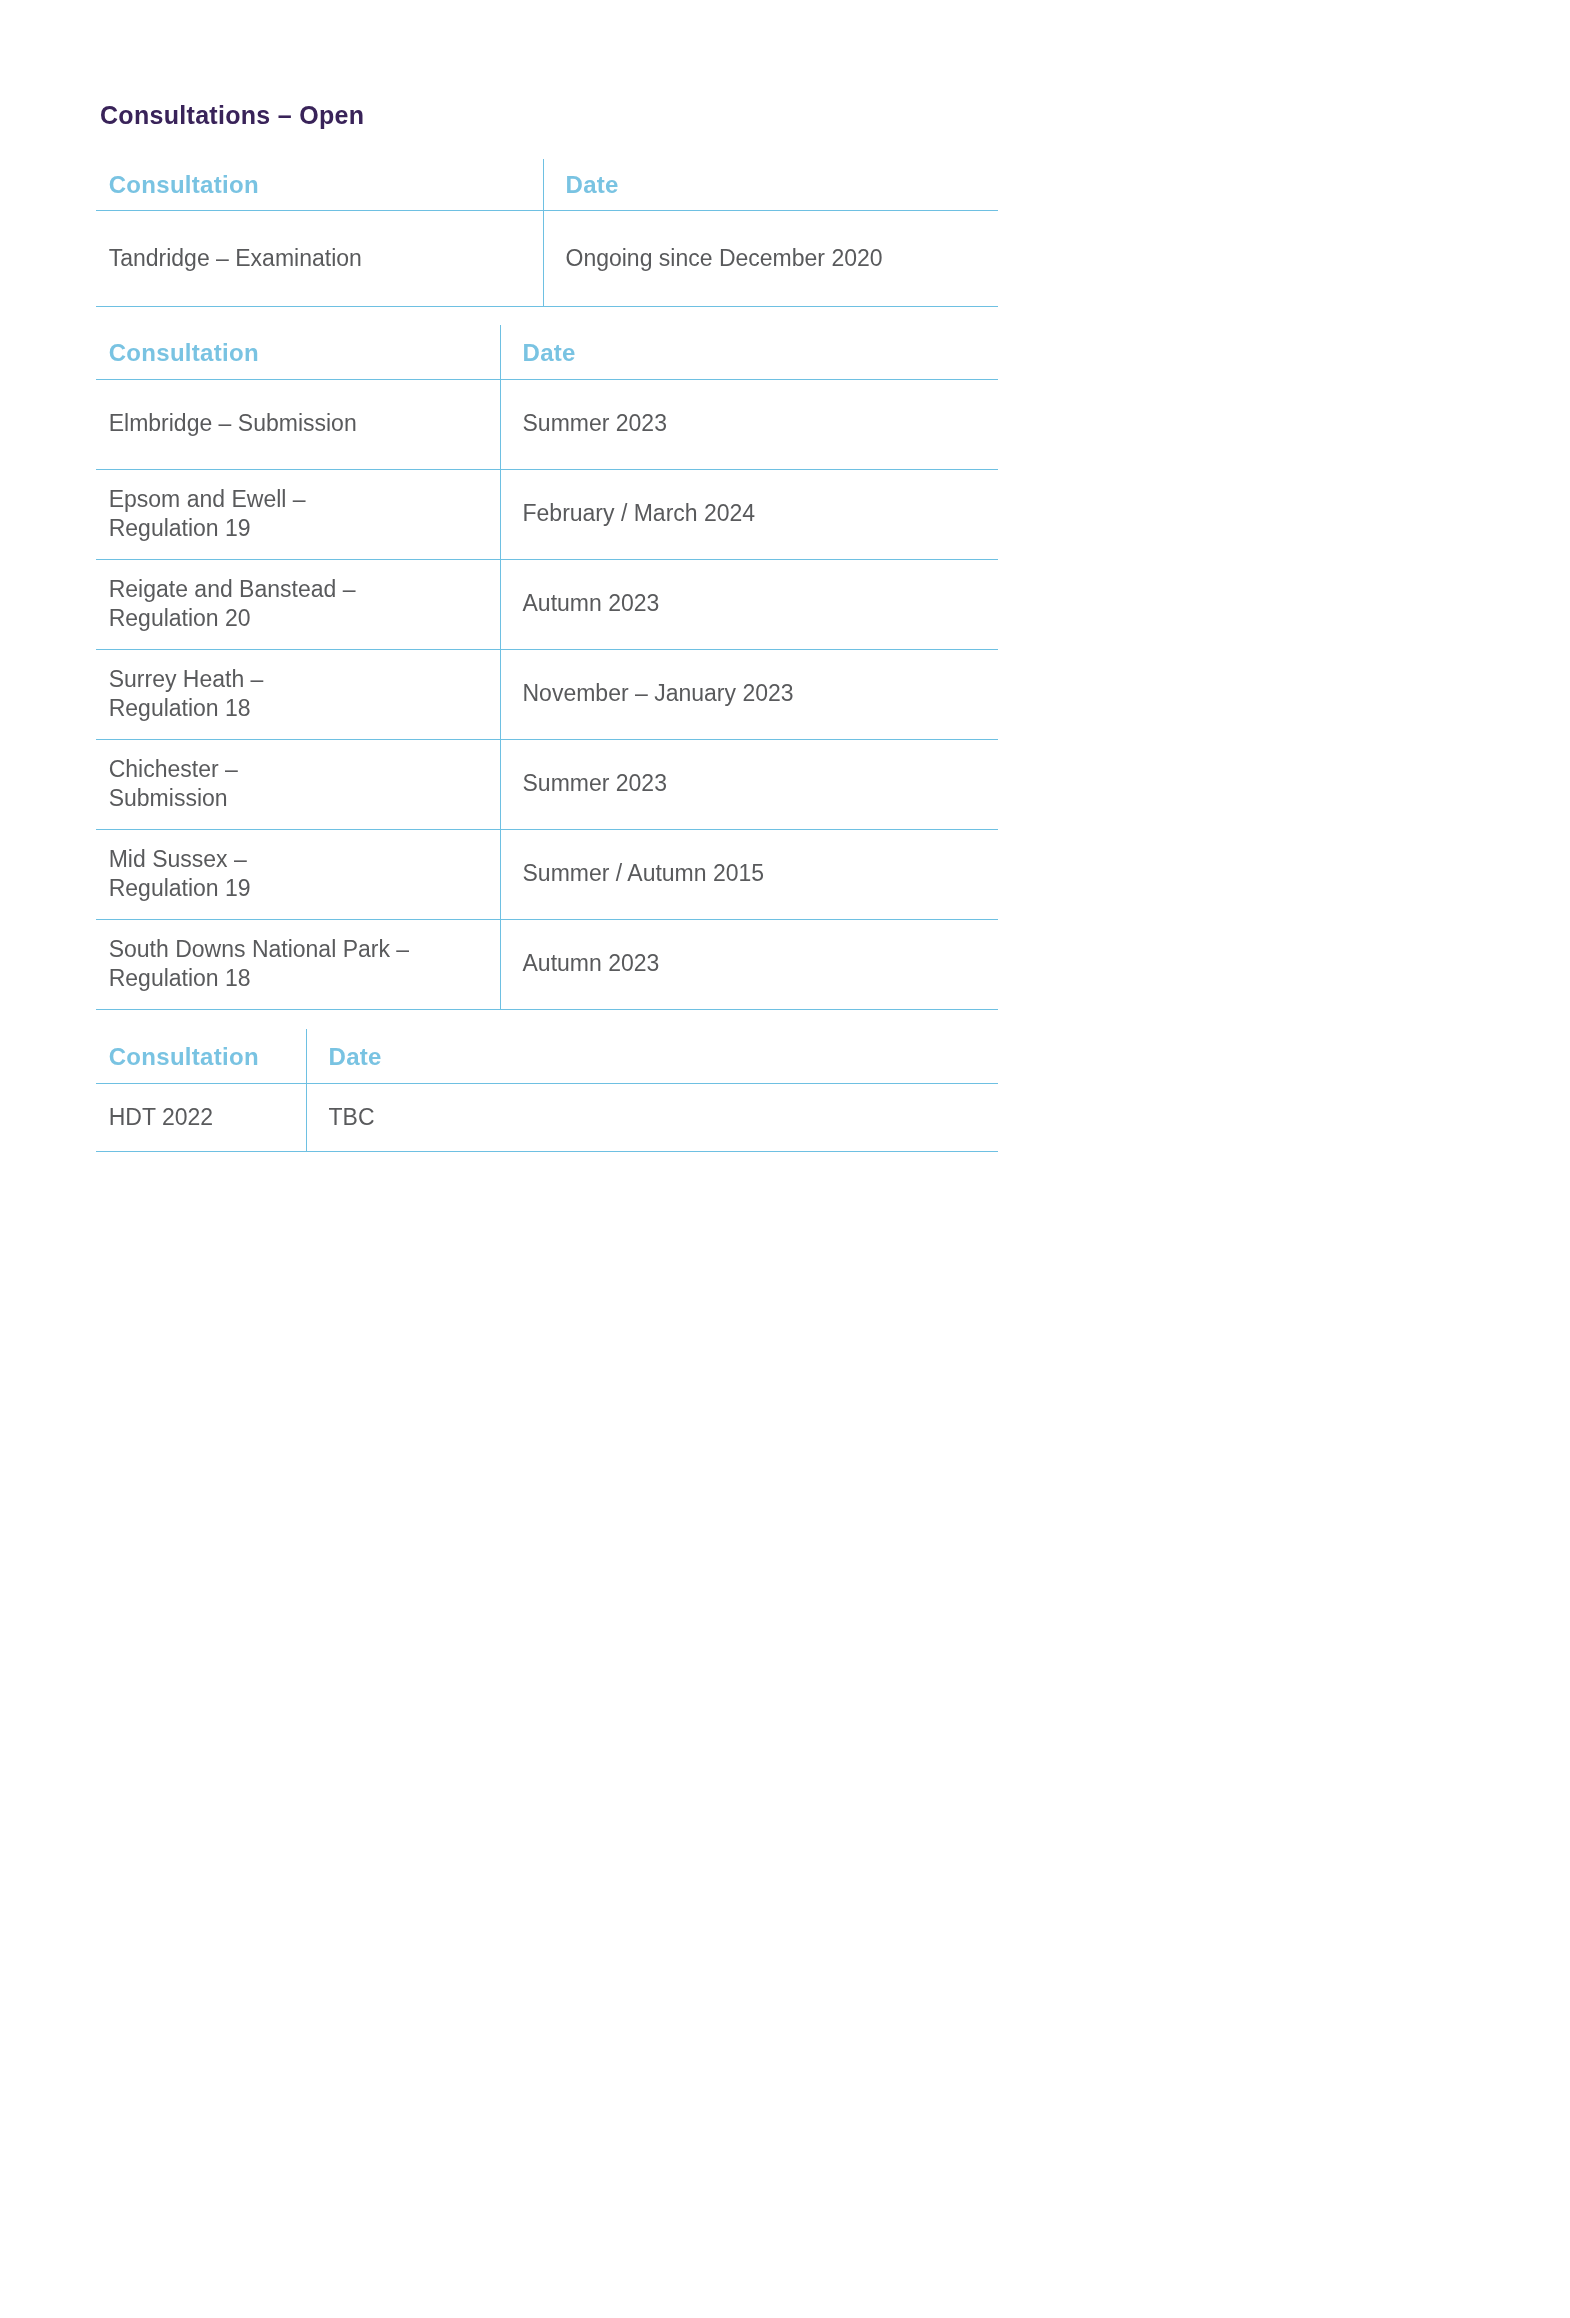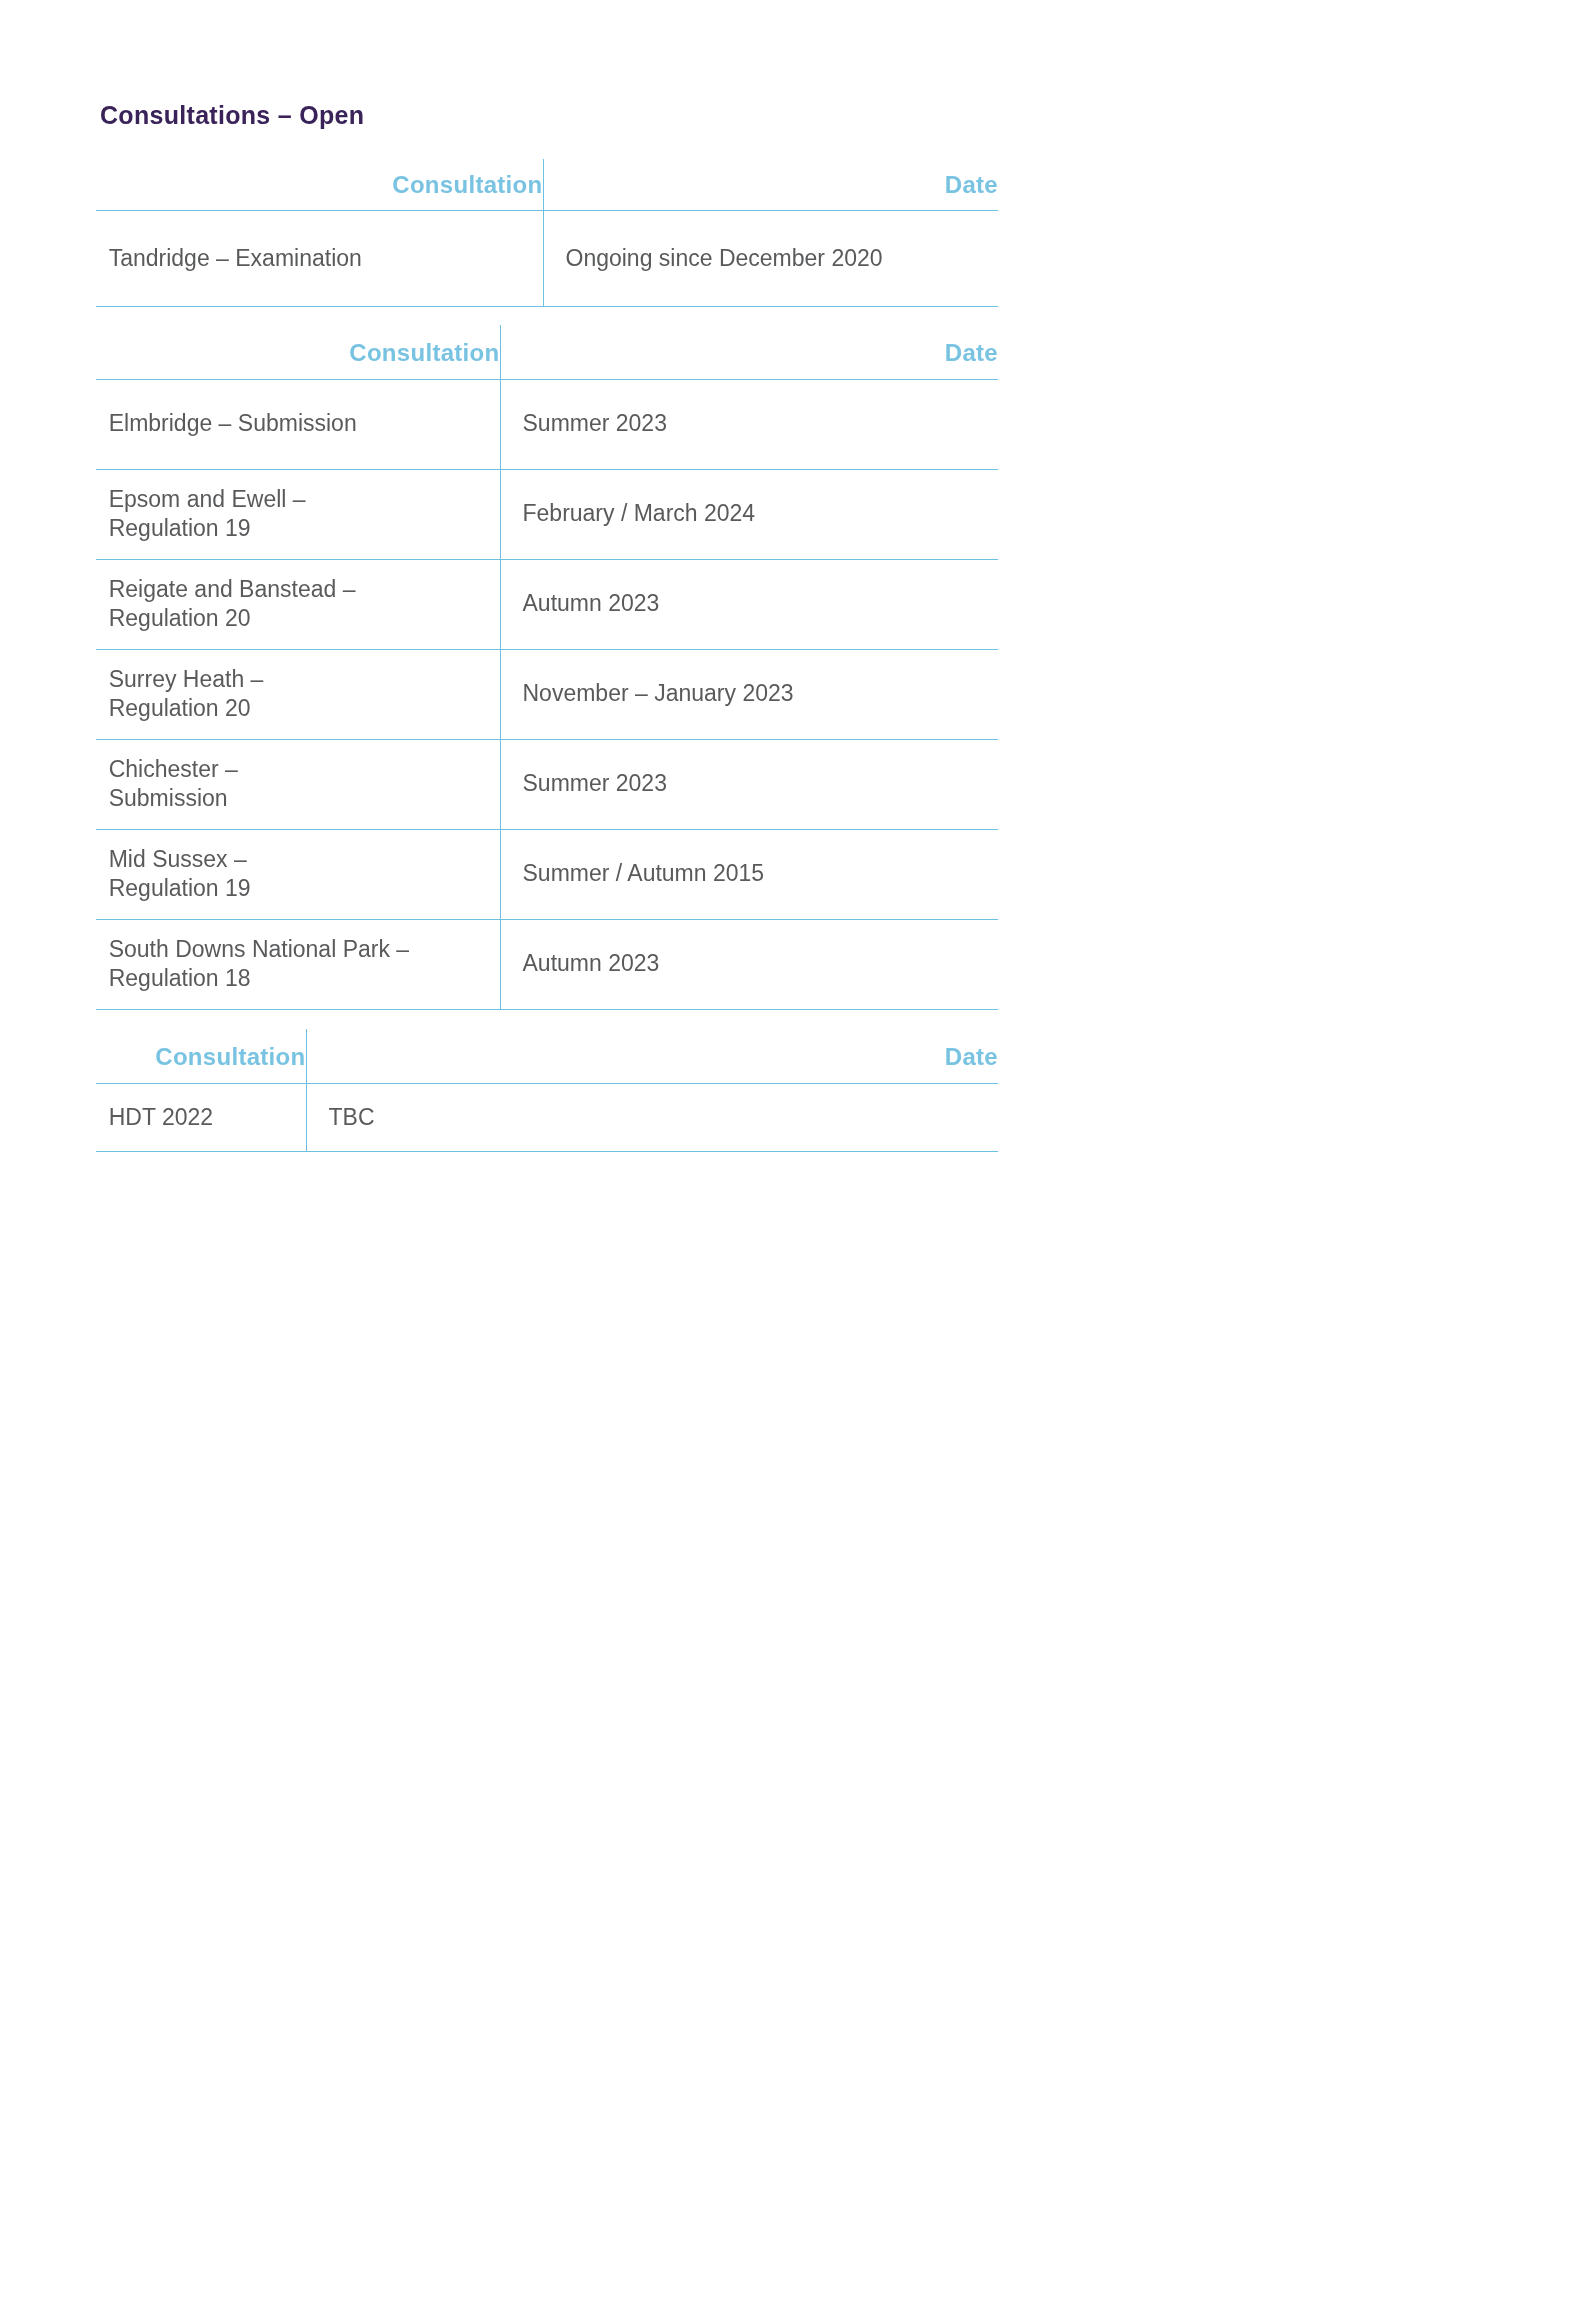--- a/index.html
+++ b/index.html
@@ -44,21 +44,20 @@
     line-height: 1.3;
     padding: 0 0 0 12.7px;
     white-space: pre-line;
   }
   .consult-table th {
     font-size: 24px;
     font-weight: 600;
     color: #79c3e2;
     letter-spacing: 0.3px;
     border-bottom: 1.9px solid #6ec0e2;
-    text-align: right;
   }
   .consult-table td {
     color: #595a5c;
     border-bottom: 1.9px solid #6ec0e2;
   }
   .consult-table th.date-col, .consult-table td.date-col {
     border-left: 1.3px solid #6ec0e2;
     padding-left: 22px;
   }
 
@@ -123,21 +122,21 @@
 Regulation 19</td>
         <td class="date-col">February / March 2024</td>
       </tr>
       <tr>
         <td>Reigate and Banstead –
 Regulation 20</td>
         <td class="date-col">Autumn 2023</td>
       </tr>
       <tr>
         <td>Surrey Heath –
-Regulation 20</td>
+Regulation 18</td>
         <td class="date-col">November – January 2023</td>
       </tr>
       <tr>
         <td>Chichester –
 Submission</td>
         <td class="date-col">Summer 2023</td>
       </tr>
       <tr>
         <td>Mid Sussex –
 Regulation 19</td>

